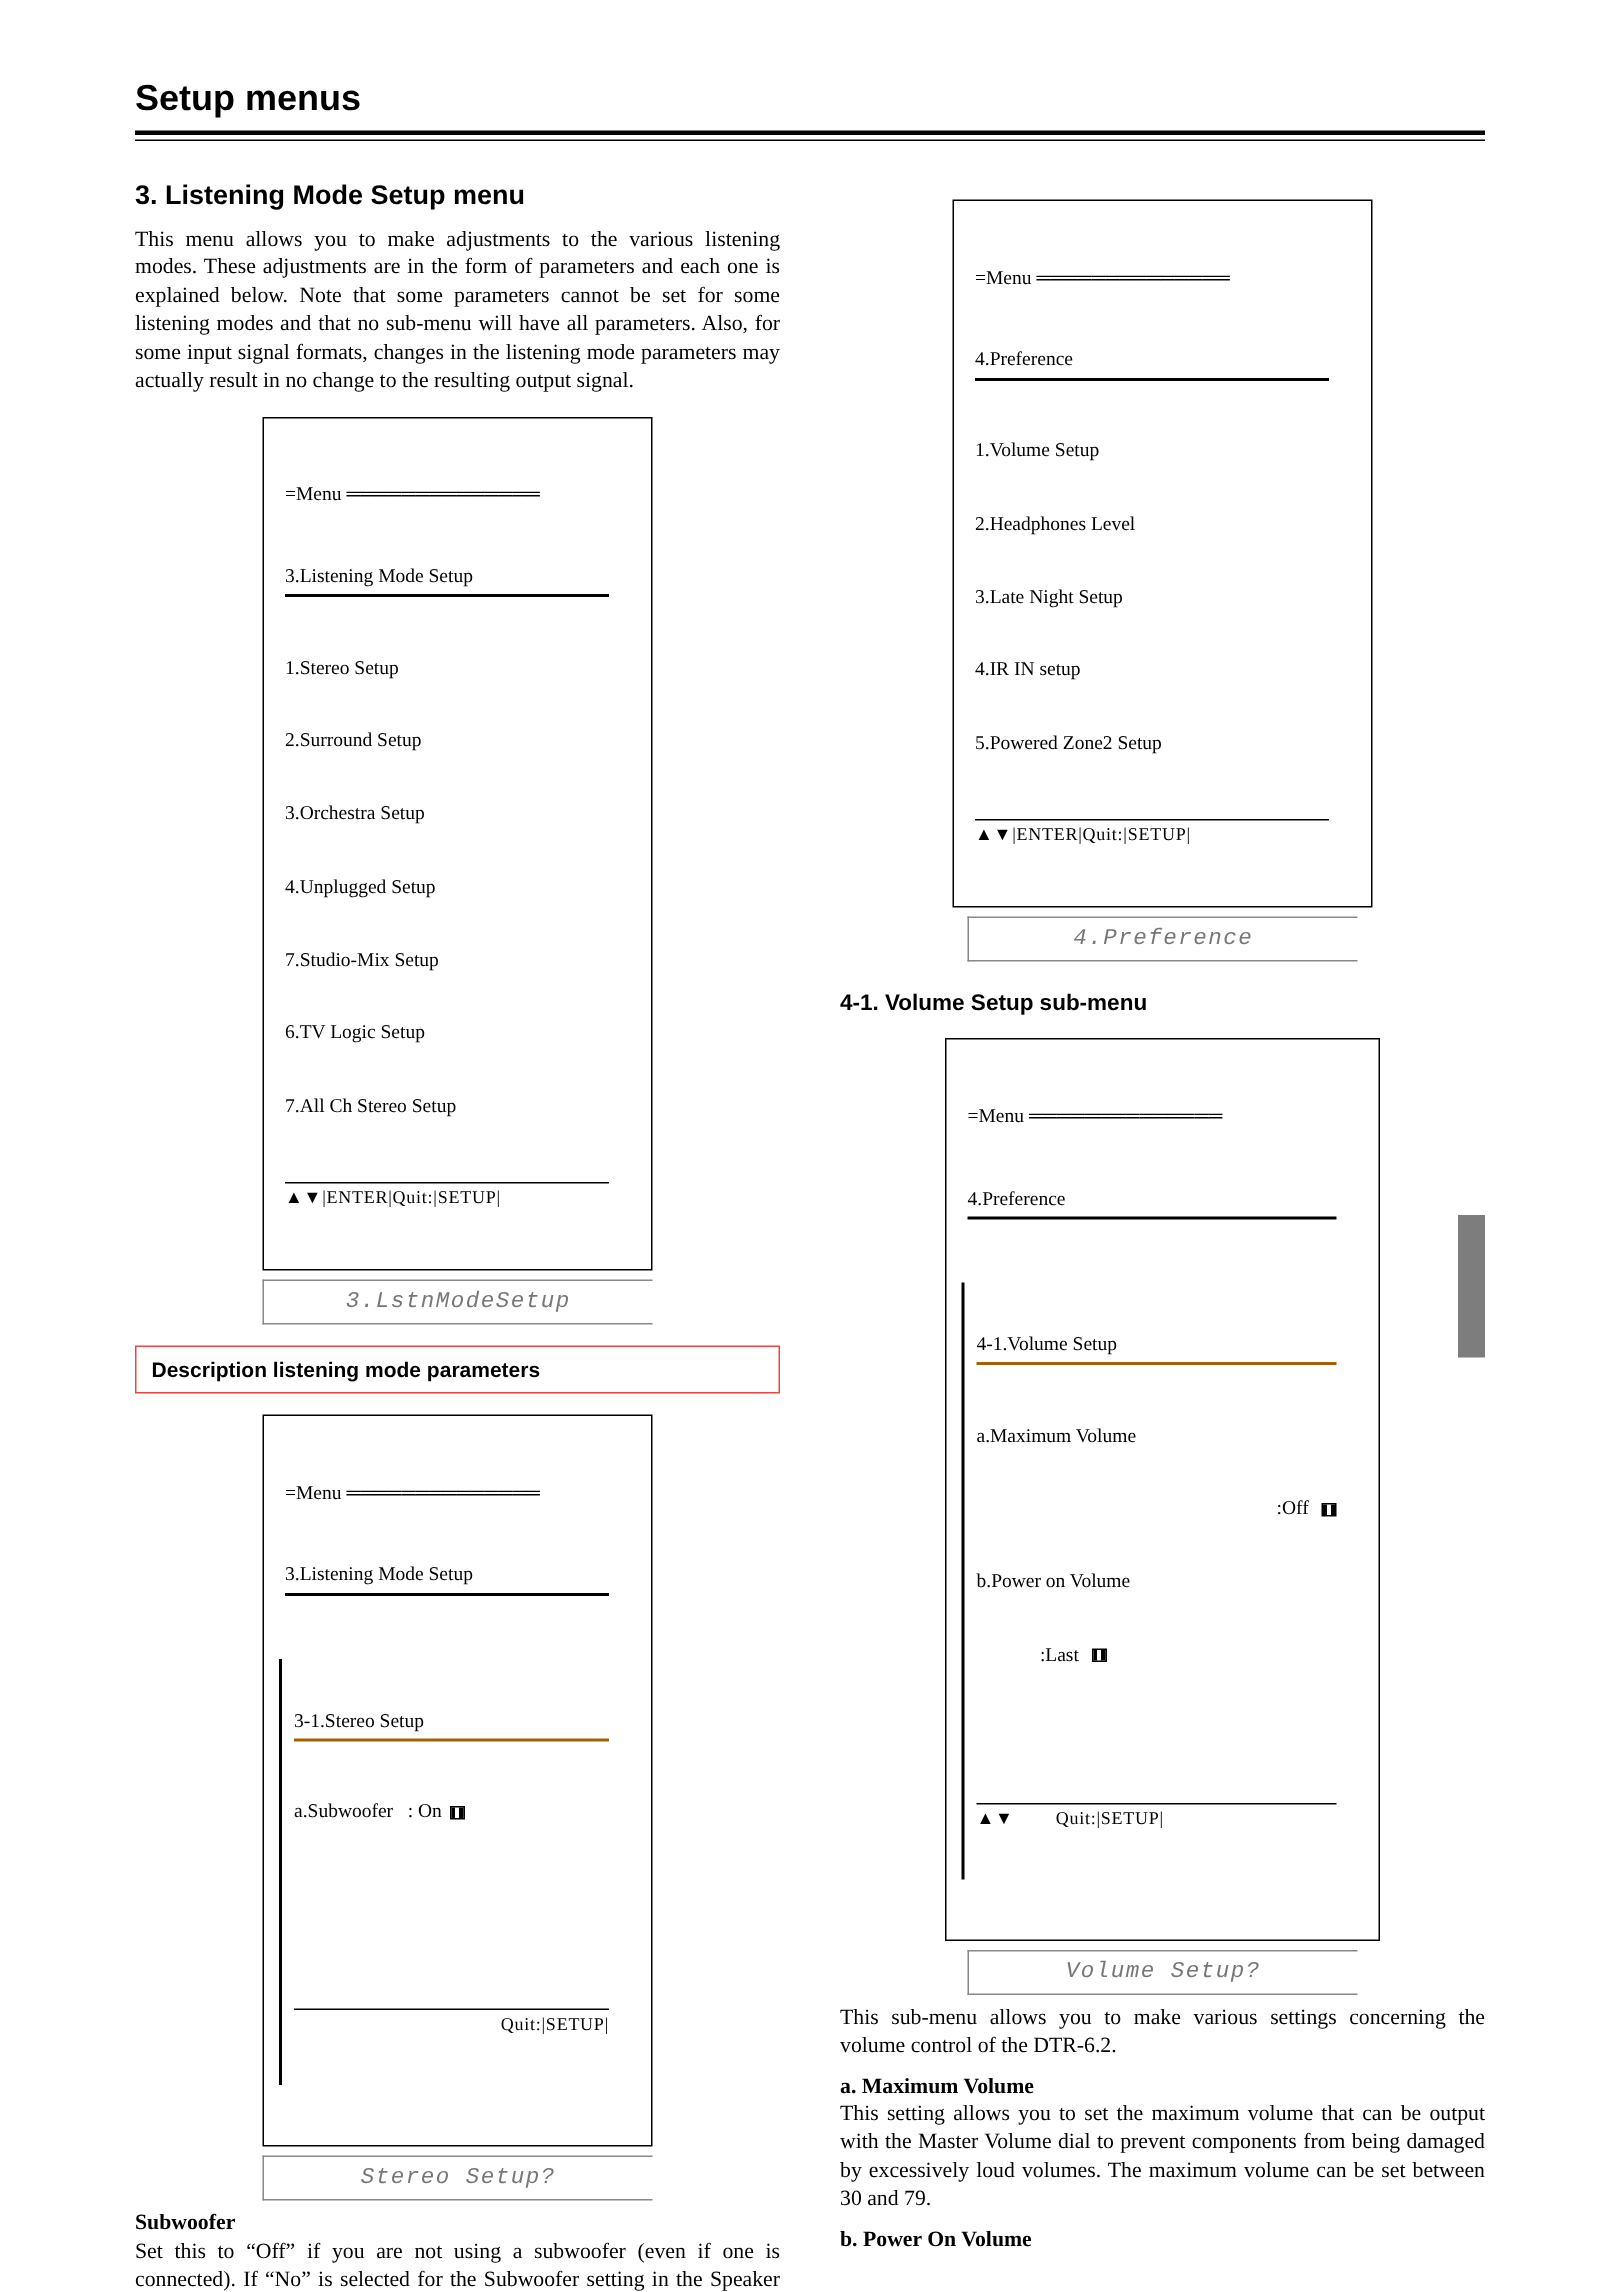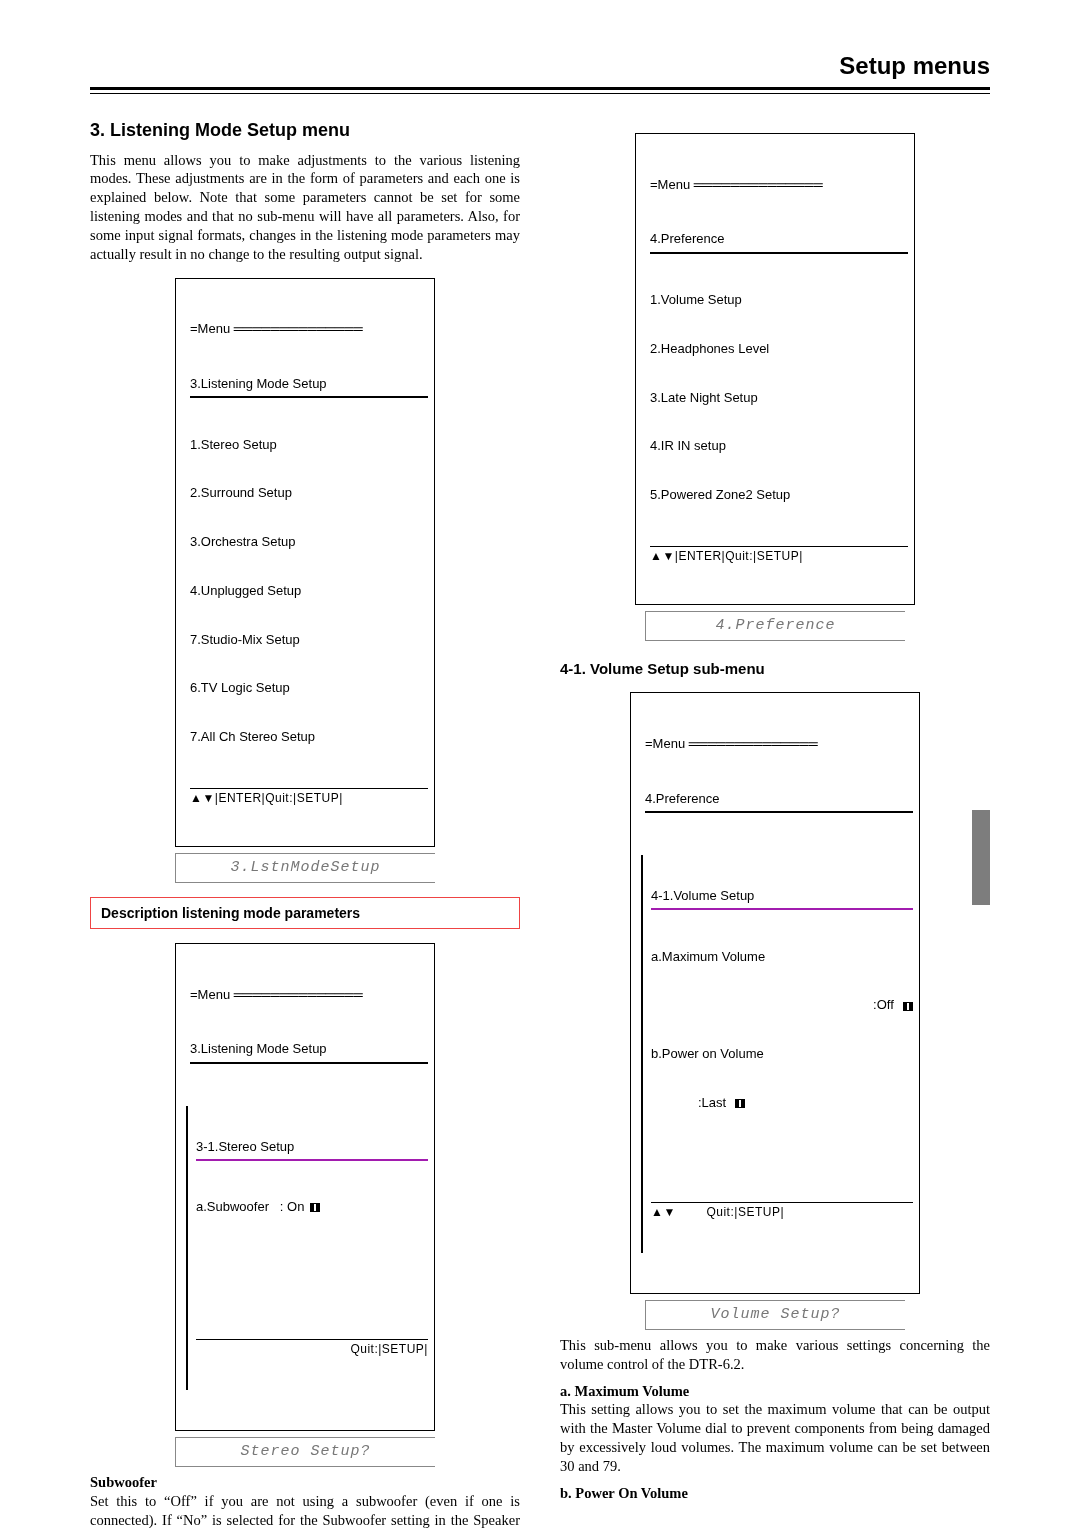--- a/index.html
+++ b/index.html
@@ -11,21 +11,20 @@
     margin: 0 auto;
     padding: 50px 90px 40px 90px;
     font-size: 14.5px;
     line-height: 1.3;
   }
   .page-title {
     font-family: Arial, Helvetica, sans-serif;
     font-weight: bold;
     font-size: 24px;
     margin-bottom: 6px;
-    text-align: right;
   }
   .hr-thick { border: none; border-top: 3px solid #000; margin: 0; }
   .hr-thin { border: none; border-top: 1px solid #000; margin-top: 3px; margin-bottom: 25px; }
   .columns { display: flex; gap: 40px; }
   .col { flex: 1; min-width: 0; }
   h2.sec-heading {
     font-family: Arial, Helvetica, sans-serif;
     font-weight: bold;
     font-size: 18px;
     margin-bottom: 8px;
@@ -48,22 +47,22 @@
   p.body { text-align: justify; margin-bottom: 8px; }
   p.para-title { font-weight: bold; margin-top: 0; }
   .menu-fig {
     text-align: center;
     margin: 14px auto 6px auto;
   }
   .osd {
     display: inline-block;
     text-align: left;
     border: 1.5px solid #000;
-    padding: 10px 6px 8px 14px;
-    font-family: Liberation Sans, sans-serif;
+    padding: 10px 28px 8px 14px;
+    font-family: Liberation Serif, serif;
     font-size: 13px;
     line-height: 1.25;
     white-space: pre;
     position: relative;
     min-width: 260px;
   }
   .osd .osd-head {
     position: relative;
     margin-bottom: 6px;
   }
@@ -72,21 +71,21 @@
     padding-bottom: 4px;
     margin-bottom: 6px;
   }
   .osd .osd-sub {
     border-left: 2px solid #000;
     padding-left: 8px;
     margin-left: -4px;
     margin-top: 4px;
   }
   .osd .osd-subhead {
-    border-bottom: 2px solid #a21caf;
+    border-bottom: 2px solid #a16207;
     padding-bottom: 4px;
     margin-bottom: 6px;
   }
   .osd-foot {
     border-top: 1px solid #000;
     margin-top: 10px;
     padding-top: 2px;
     font-size: 12px;
     letter-spacing: 0.5px;
   }

